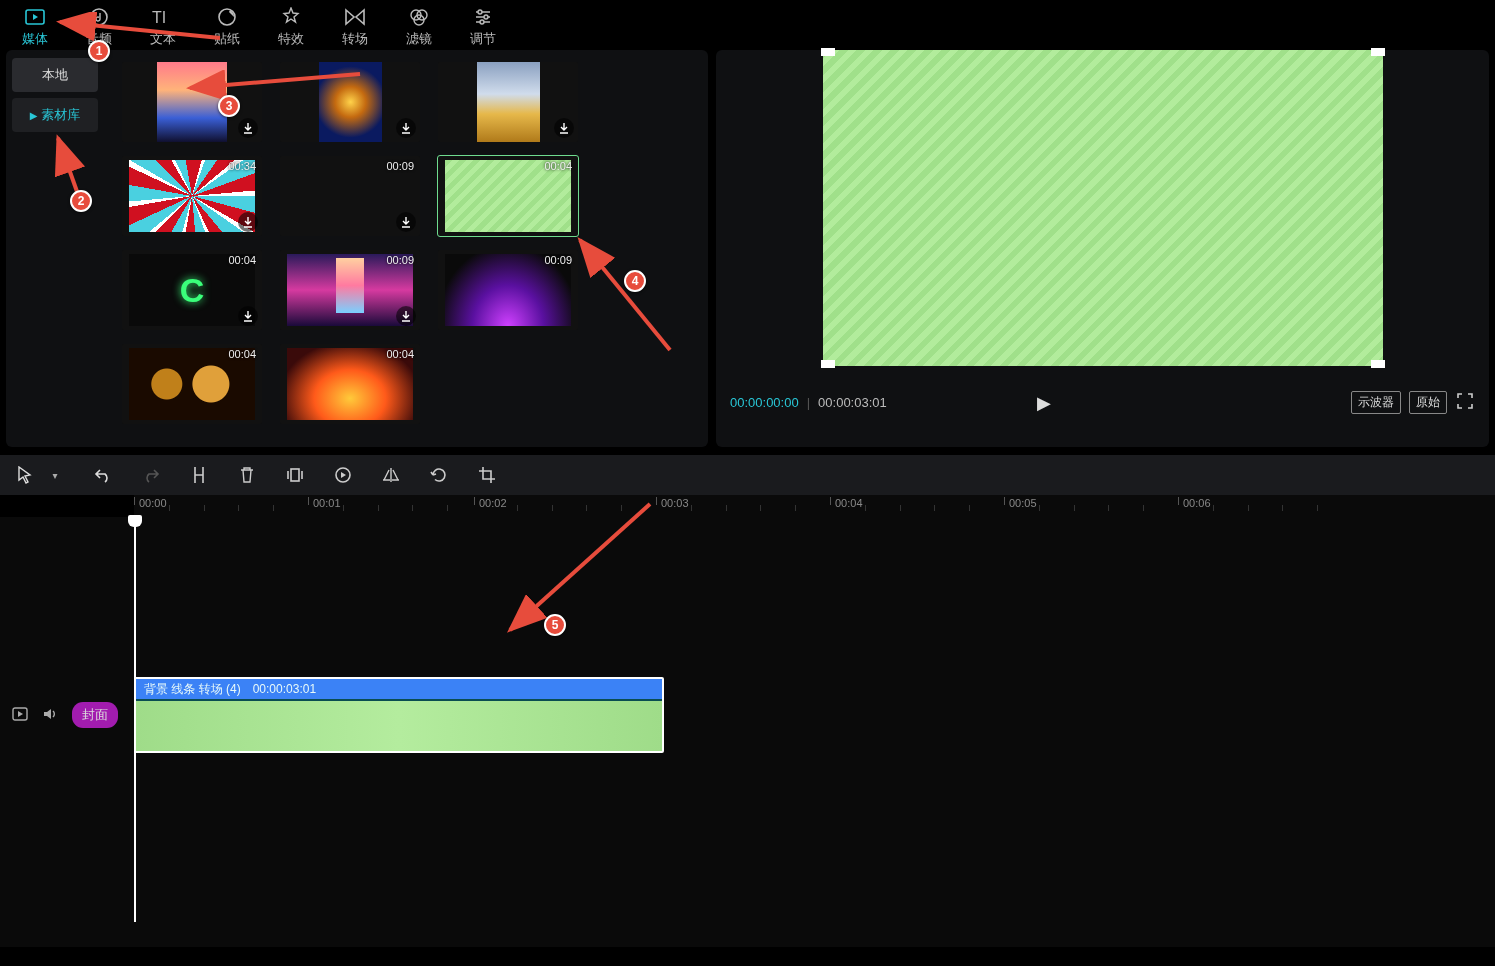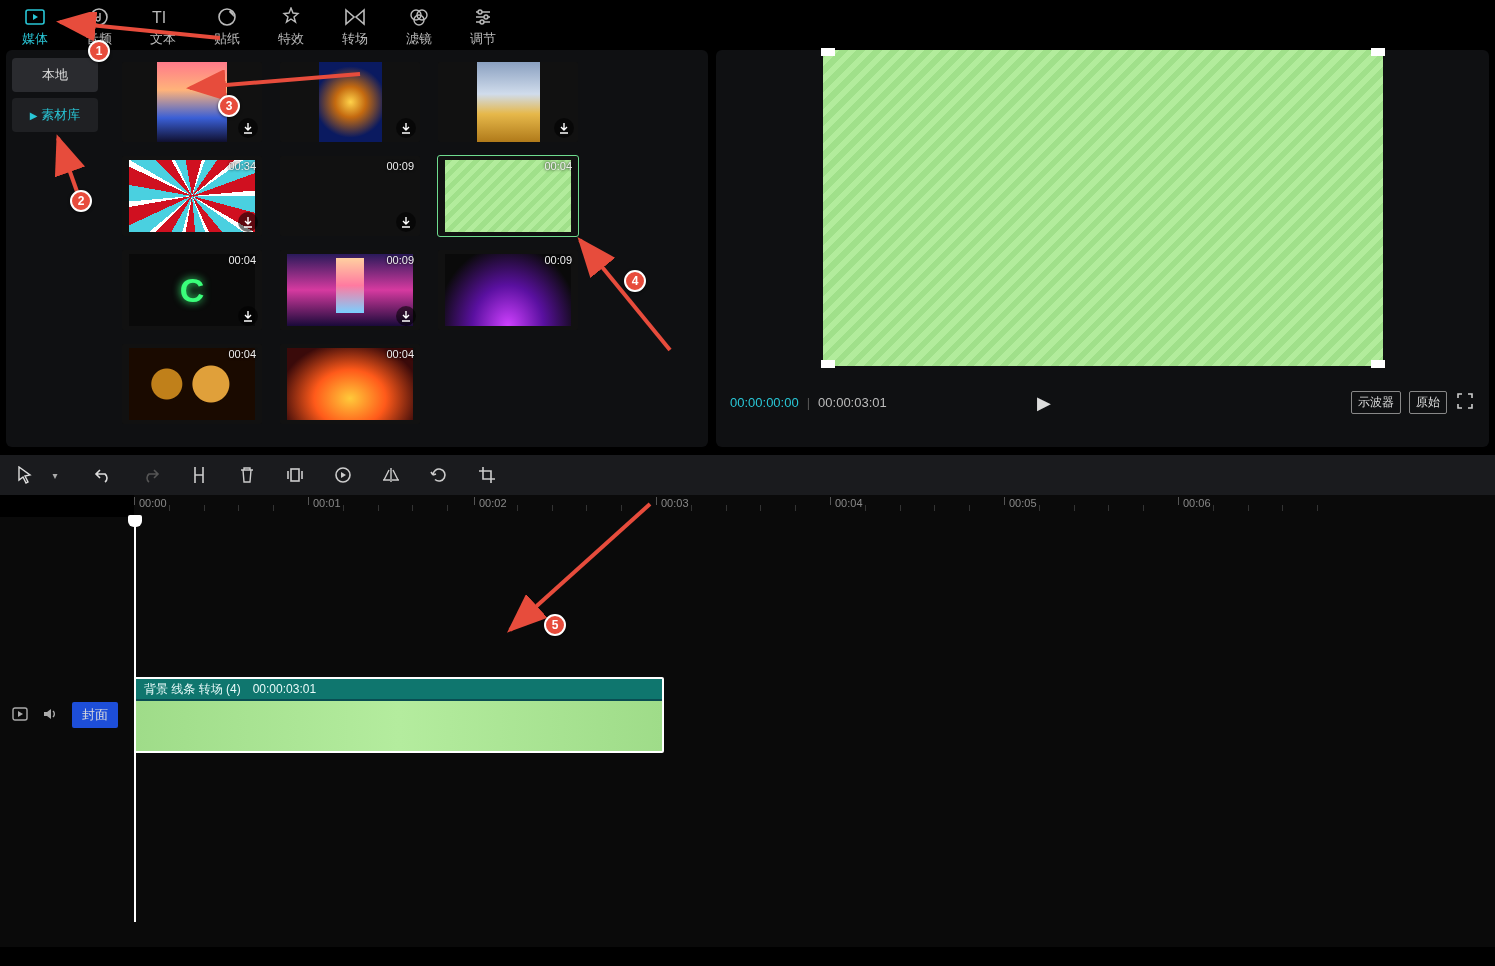--- a/index.html
+++ b/index.html
@@ -47,23 +47,23 @@
 .tlt.disabled{color:#555}
 .ruler{height:22px;position:relative;background:#0a0a0a;margin-left:134px;display:flex;font-size:11px;color:#888}
 .ruler .mark{position:absolute;top:2px;border-left:1px solid #555;height:8px;padding-left:4px}
 .ruler .tick{position:absolute;top:10px;height:6px;border-left:1px solid #333}
 .playhead{position:absolute;left:134px;top:0;width:2px;height:405px;background:#fff}
 .playhead::before{content:"";position:absolute;top:-2px;left:-6px;width:14px;height:12px;background:#fff;border-radius:2px 2px 6px 6px}
 .tracks{position:relative;background:#0a0a0a;height:430px}
 .trkrow{display:flex;align-items:center;position:absolute;left:0;top:160px;width:100%}
 .trklabels{width:134px;display:flex;align-items:center;gap:14px;padding-left:12px}
 .trklabels .lbl{color:#aaa;cursor:pointer;font-size:14px}
-.trklabels .cov{background:#1d4ed8;color:#ddd;font-size:13px;padding:4px 10px;border-radius:2px;cursor:pointer}
+.trklabels .cov{background:#a21caf;color:#ddd;font-size:13px;padding:4px 10px;border-radius:11px;cursor:pointer}
 .clip{margin-left:0;width:530px;height:76px;border:2px solid #fff;border-radius:2px;background:#0a4d52;position:relative;overflow:hidden}
-.clip .chdr{height:20px;background:#0f766e;display:flex;align-items:center;gap:12px;padding:0 8px;font-size:12px;color:#e8faf9}
+.clip .chdr{height:20px;background:#3b82f6;display:flex;align-items:center;gap:12px;padding:0 8px;font-size:12px;color:#e8faf9}
 .clip .cbody{height:52px;background:linear-gradient(90deg,#9fdc89,#b4ec9e,#9fdc89);margin:2px 0}
 
 .ann{position:absolute;z-index:50;pointer-events:none}
 .badge{width:22px;height:22px;border-radius:50%;background:#e74c3c;border:2px solid #fff;color:#fff;font-size:12px;font-weight:bold;display:flex;align-items:center;justify-content:center;box-shadow:0 1px 3px rgba(0,0,0,.6)}
 svg.arrow{position:absolute;pointer-events:none;z-index:49}
 
 .art{width:90%;height:90%}
 </style>
 </head>
 <body>

